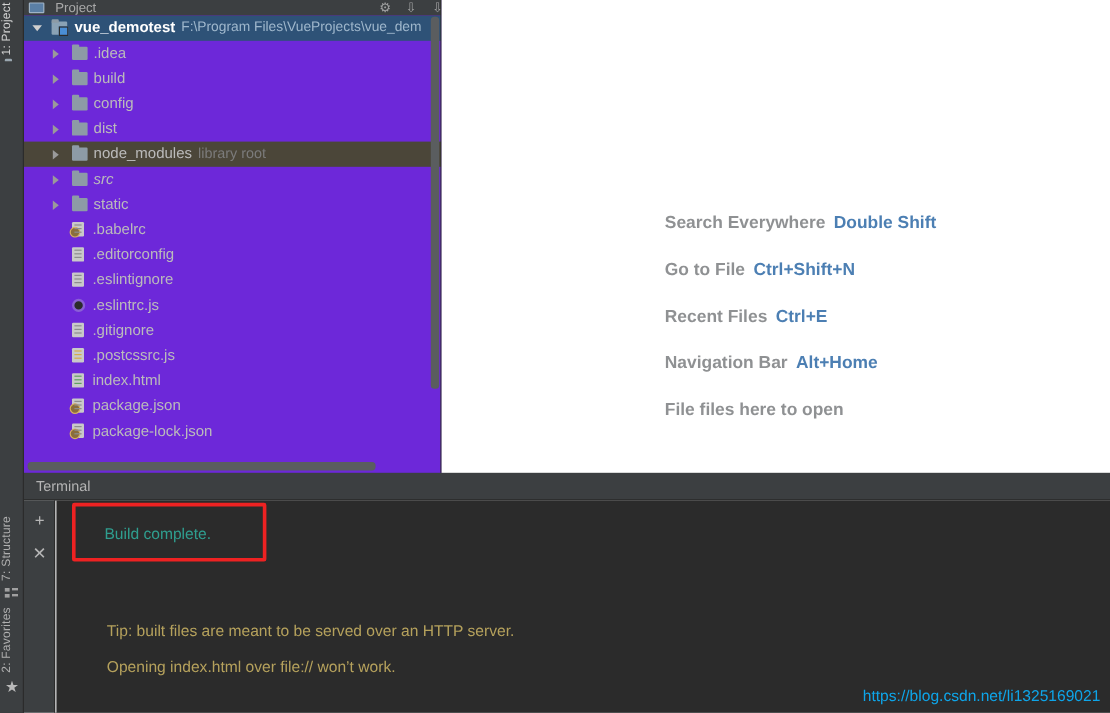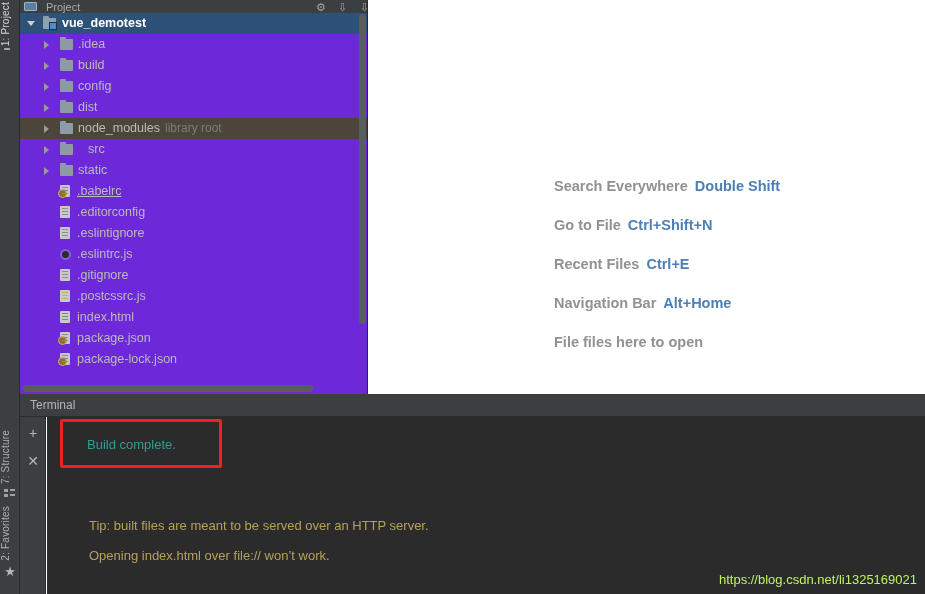--- a/index.html
+++ b/index.html
@@ -294,21 +294,21 @@
   .redbox {
     position: absolute;
     border: 3px solid #ee2222;
     border-radius: 2px;
     pointer-events: none;
   }
   .watermark {
     position: absolute;
     right: 8px; bottom: 7px;
     font-size: 13px;
-    color: #bef264;
+    color: #0ea5e9;
     font-family: "Liberation Sans", sans-serif;
   }
 </style>
 </head>
 <body>
 
 <div id="app">
 
   <div class="rail">
 
@@ -349,20 +349,21 @@
       <span class="pt-icon icon-collapse" style="left:318px;">⇩</span>
       <span class="pt-icon icon-hide" style="left:340px;">⇩</span>
     </div>
 
     <div class="tree">
 
       <div class="tree-row selected">
         <span class="arrow down" style="left:7px;"></span>
         <span class="ficon folder proj" style="left:23px;"></span>
         <span class="tree-label" style="left:42px;font-weight:bold;">vue_demotest</span>
+        <span class="tree-path" style="left:131px;">F:\Program Files\VueProjects\vue_dem</span>
       </div>
 
       <div class="tree-row">
         <span class="arrow" style="left:24px;"></span>
         <span class="ficon folder" style="left:40px;"></span>
         <span class="tree-label" style="left:58px;">.idea</span>
       </div>
 
       <div class="tree-row">
         <span class="arrow" style="left:24px;"></span>
@@ -385,32 +386,32 @@
       <div class="tree-row libroot">
         <span class="arrow" style="left:24px;"></span>
         <span class="ficon folder" style="left:40px;"></span>
         <span class="tree-label" style="left:58px;">node_modules</span>
         <span class="tree-sub" style="left:145px;">library root</span>
       </div>
 
       <div class="tree-row">
         <span class="arrow" style="left:24px;"></span>
         <span class="ficon folder" style="left:40px;"></span>
-        <span class="tree-label" style="left:68px;">src</span>
+        <span class="tree-label" style="left:58px;font-style:italic;">src</span>
       </div>
 
       <div class="tree-row">
         <span class="arrow" style="left:24px;"></span>
         <span class="ficon folder" style="left:40px;"></span>
         <span class="tree-label" style="left:58px;">static</span>
       </div>
 
       <div class="tree-row">
         <span class="ficon doc json" style="left:40px;"></span>
-        <span class="tree-label" style="left:57px;text-decoration:underline;">.babelrc</span>
+        <span class="tree-label" style="left:57px;">.babelrc</span>
       </div>
 
       <div class="tree-row">
         <span class="ficon doc" style="left:40px;"></span>
         <span class="tree-label" style="left:57px;">.editorconfig</span>
       </div>
 
       <div class="tree-row">
         <span class="ficon doc" style="left:40px;"></span>
         <span class="tree-label" style="left:57px;">.eslintignore</span>

